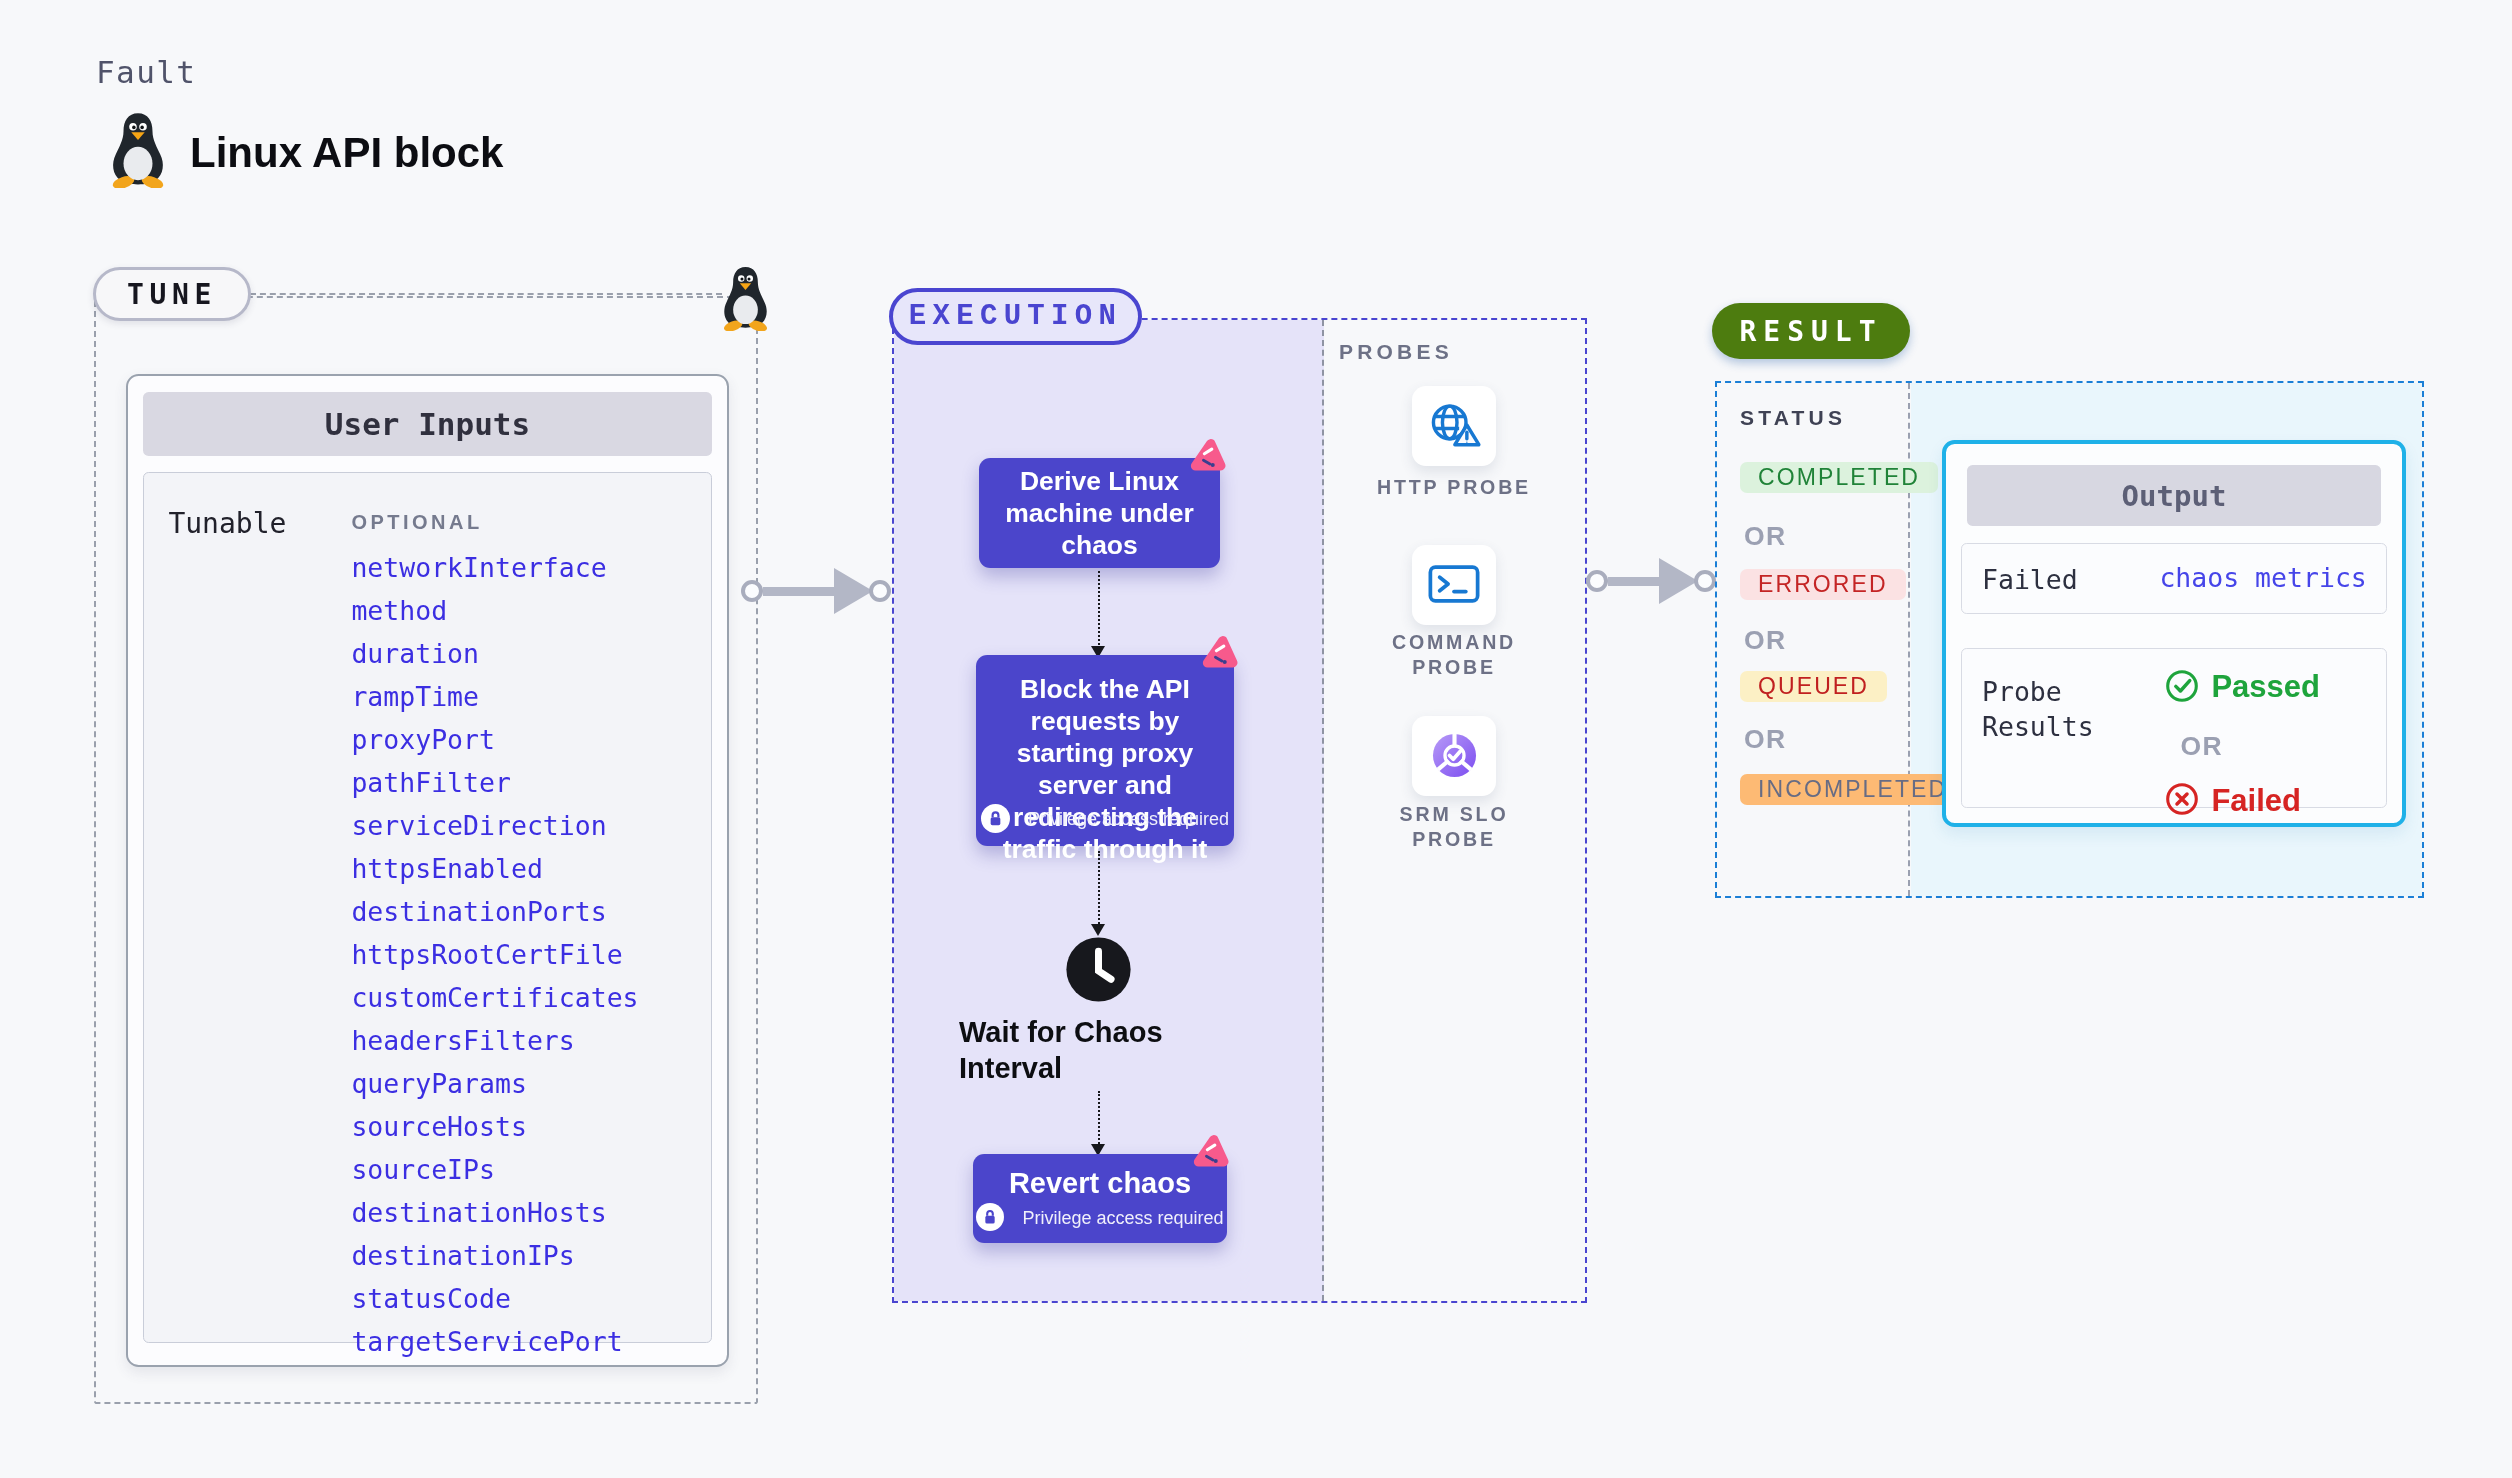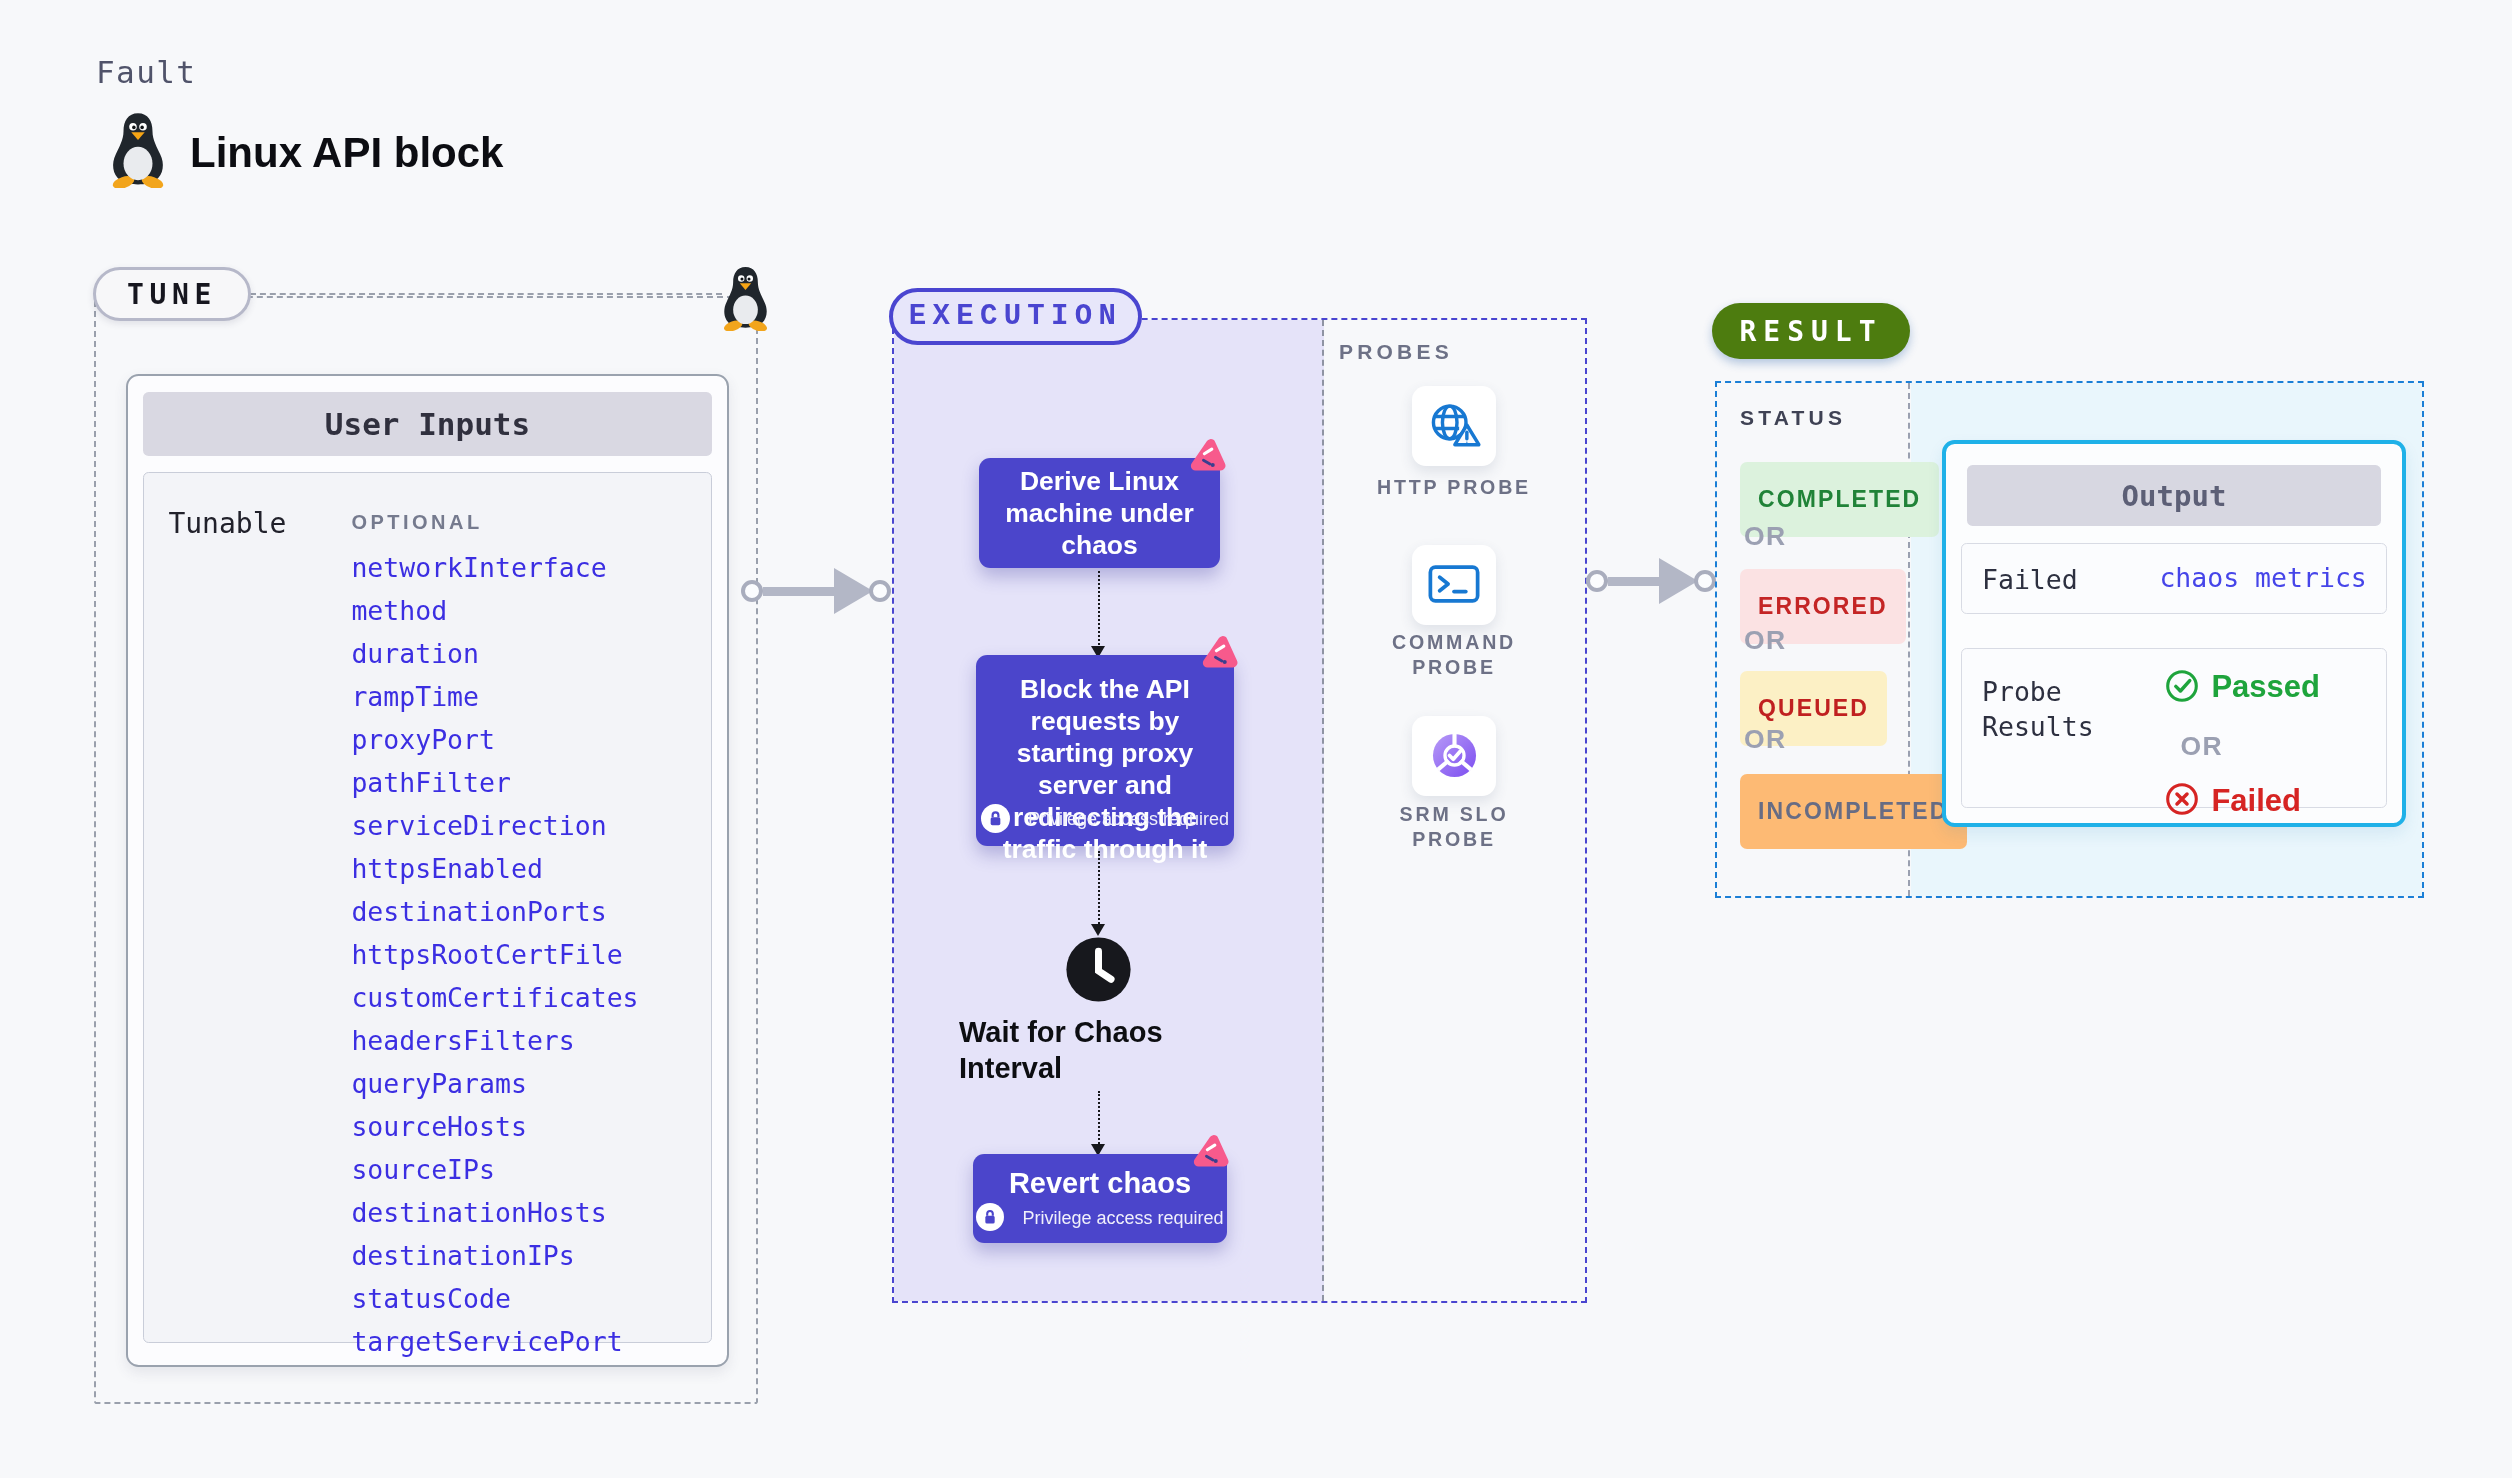--- a/index.html
+++ b/index.html
@@ -52,21 +52,21 @@
   .dothead{width:0;height:0;border-left:7.7px solid transparent;border-right:7.7px solid transparent;border-top:12px solid #17181c;}
   .wait-label{font-size:29px;font-weight:800;color:#0d0e12;text-align:left;line-height:36px;}
 
   
   .zone-label{font-size:21px;font-weight:700;letter-spacing:4.2px;color:#6d7186;}
   .probe-card{width:84px;height:80px;background:#ffffff;border-radius:14px;box-shadow:0 5.6px 12.6px rgba(60,70,110,.12);
               display:flex;align-items:center;justify-content:center;}
   .probe-label{width:168px;text-align:center;font-size:19.6px;font-weight:700;letter-spacing:2.8px;color:#6d7186;line-height:25px;}
 
   
-  .status-badge{display:inline-block;padding:24px 18px;border-radius:7px;font-size:23px;font-weight:700;letter-spacing:2.1px;}
+  .status-badge{display:inline-block;padding:2px 18px;border-radius:7px;font-size:23px;font-weight:400;letter-spacing:2.1px;}
   .st-completed{background:#dcf2dd;color:#208338;}
   .st-errored{background:#fbe2e3;color:#c42525;}
   .st-queued{background:#fcf0c5;color:#c02020;}
   .st-incompleted{background:#fdba74;color:#676c84;}
   .or-label{font-size:26.5px;font-weight:700;color:#9ba0b2;letter-spacing:1.4px;}
 
   
   .output-card{background:#fcfdfe;border:4.2px solid #1fb1e8;border-radius:12.6px;box-shadow:0 7px 15.4px rgba(30,120,180,.10);}
   .output-header{position:absolute;left:21px;right:21px;top:21px;height:61px;background:#d7d7e1;border-radius:5.6px;
                  display:flex;align-items:center;justify-content:center;font-size:29px;font-weight:700;color:#5c5f76;}

